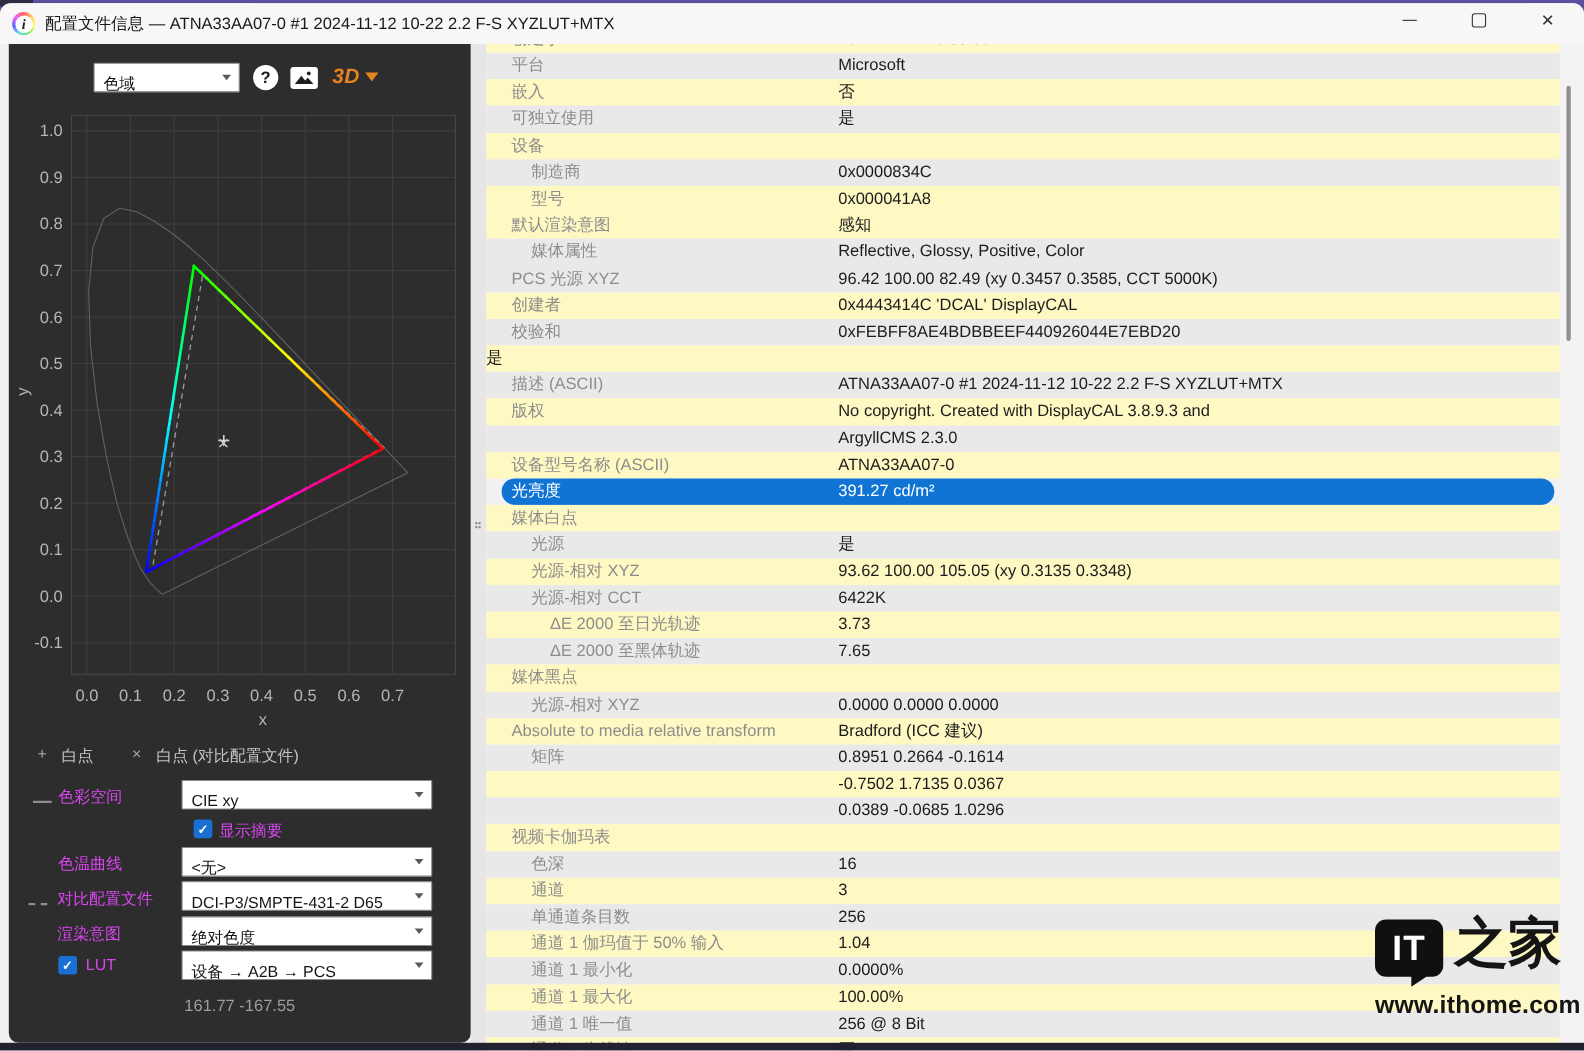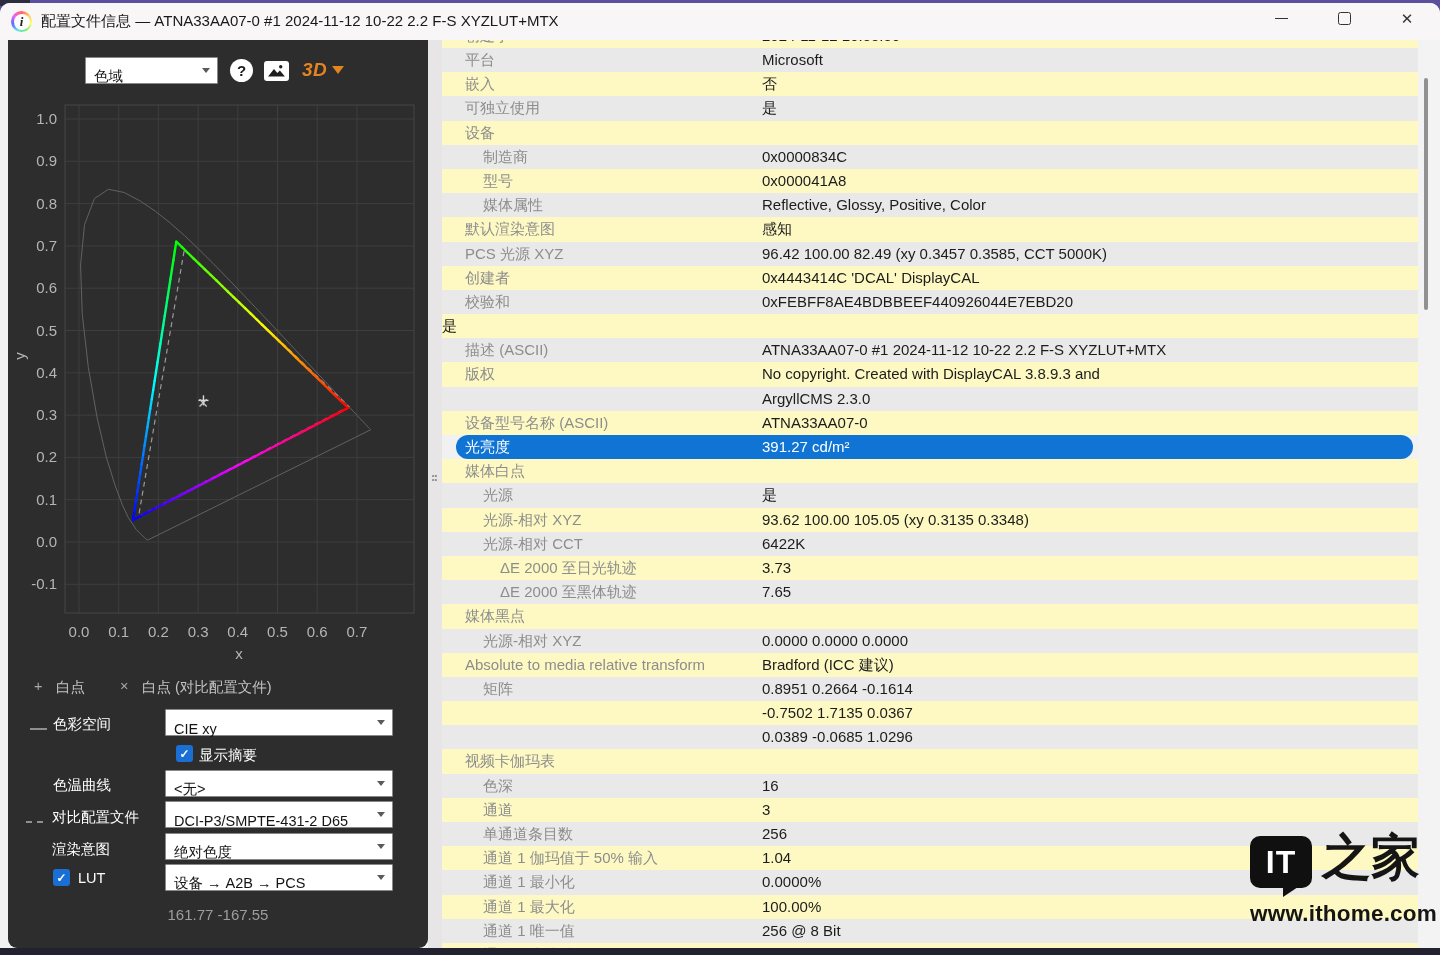--- a/index.html
+++ b/index.html
@@ -35,21 +35,21 @@
            display:flex;align-items:center;justify-content:center}
   .threed{position:absolute;left:294px;top:19px;display:flex;align-items:center}
   .threed .td-text{color:#e5831f;font-size:19px;font-weight:800;font-style:italic;letter-spacing:.5px}
   .threed .td-caret{margin-left:5px;width:0;height:0;border-left:6px solid transparent;border-right:6px solid transparent;
                     border-top:8px solid #e5831f}
   #chart-wrap{position:absolute;left:0;top:60px;width:420px;height:560px}
   .legend{position:absolute;top:638px;left:0;width:420px;height:20px;font-size:14.5px;color:#c3c3c3}
   .legend .mk{position:absolute;color:#a9a9a9}
   .legend .lb{position:absolute;white-space:nowrap}
   #lg-mk1{left:26px}#lg-lb1{left:48px}#lg-mk2{left:112px}#lg-lb2{left:134px}
-  .flabel{position:absolute;color:#ffffff;font-size:14.5px;white-space:nowrap}
+  .flabel{position:absolute;color:#d946ef;font-size:14.5px;white-space:nowrap}
   .line-solid{position:absolute;width:17px;border-top:2px solid #8f8f8f}
   .line-dashed{position:absolute;width:17px;border-top:2px dashed #8f8f8f}
   .cb{position:absolute;width:17px;height:17px;background:#1a6fd4;border-radius:3px;
       display:flex;align-items:center;justify-content:center;color:#fff;font-size:12px;font-weight:bold}
   .coords{position:absolute;top:866px;left:0;width:420px;text-align:center;color:#9d9d9d;font-size:15px}
   
   .splitter{position:absolute;left:428px;top:40px;width:14px;height:908px;background:#e7e5e5}
   .grip{position:absolute;left:3px;top:434px;width:7px;height:9px;color:#8a8a8a;font-size:8px;line-height:4px;text-align:center}
   
   .table{position:absolute;left:442px;top:40px;width:976px;height:915px;overflow:hidden;font-size:15px}
@@ -336,27 +336,27 @@
       <div class="val"></div>
     </div>
     <div class="trow alt">
       <div class="lab ind1">制造商</div>
       <div class="val">0x0000834C</div>
     </div>
     <div class="trow">
       <div class="lab ind1">型号</div>
       <div class="val">0x000041A8</div>
     </div>
+    <div class="trow">
+      <div class="lab ind0">默认渲染意图</div>
+      <div class="val">感知</div>
+    </div>
     <div class="trow alt">
       <div class="lab ind1">媒体属性</div>
       <div class="val">Reflective, Glossy, Positive, Color</div>
-    </div>
-    <div class="trow">
-      <div class="lab ind0">默认渲染意图</div>
-      <div class="val">感知</div>
     </div>
     <div class="trow alt">
       <div class="lab ind0">PCS 光源 XYZ</div>
       <div class="val">96.42 100.00  82.49 (xy 0.3457 0.3585, CCT 5000K)</div>
     </div>
     <div class="trow">
       <div class="lab ind0">创建者</div>
       <div class="val">0x4443414C 'DCAL' DisplayCAL</div>
     </div>
     <div class="trow alt">

